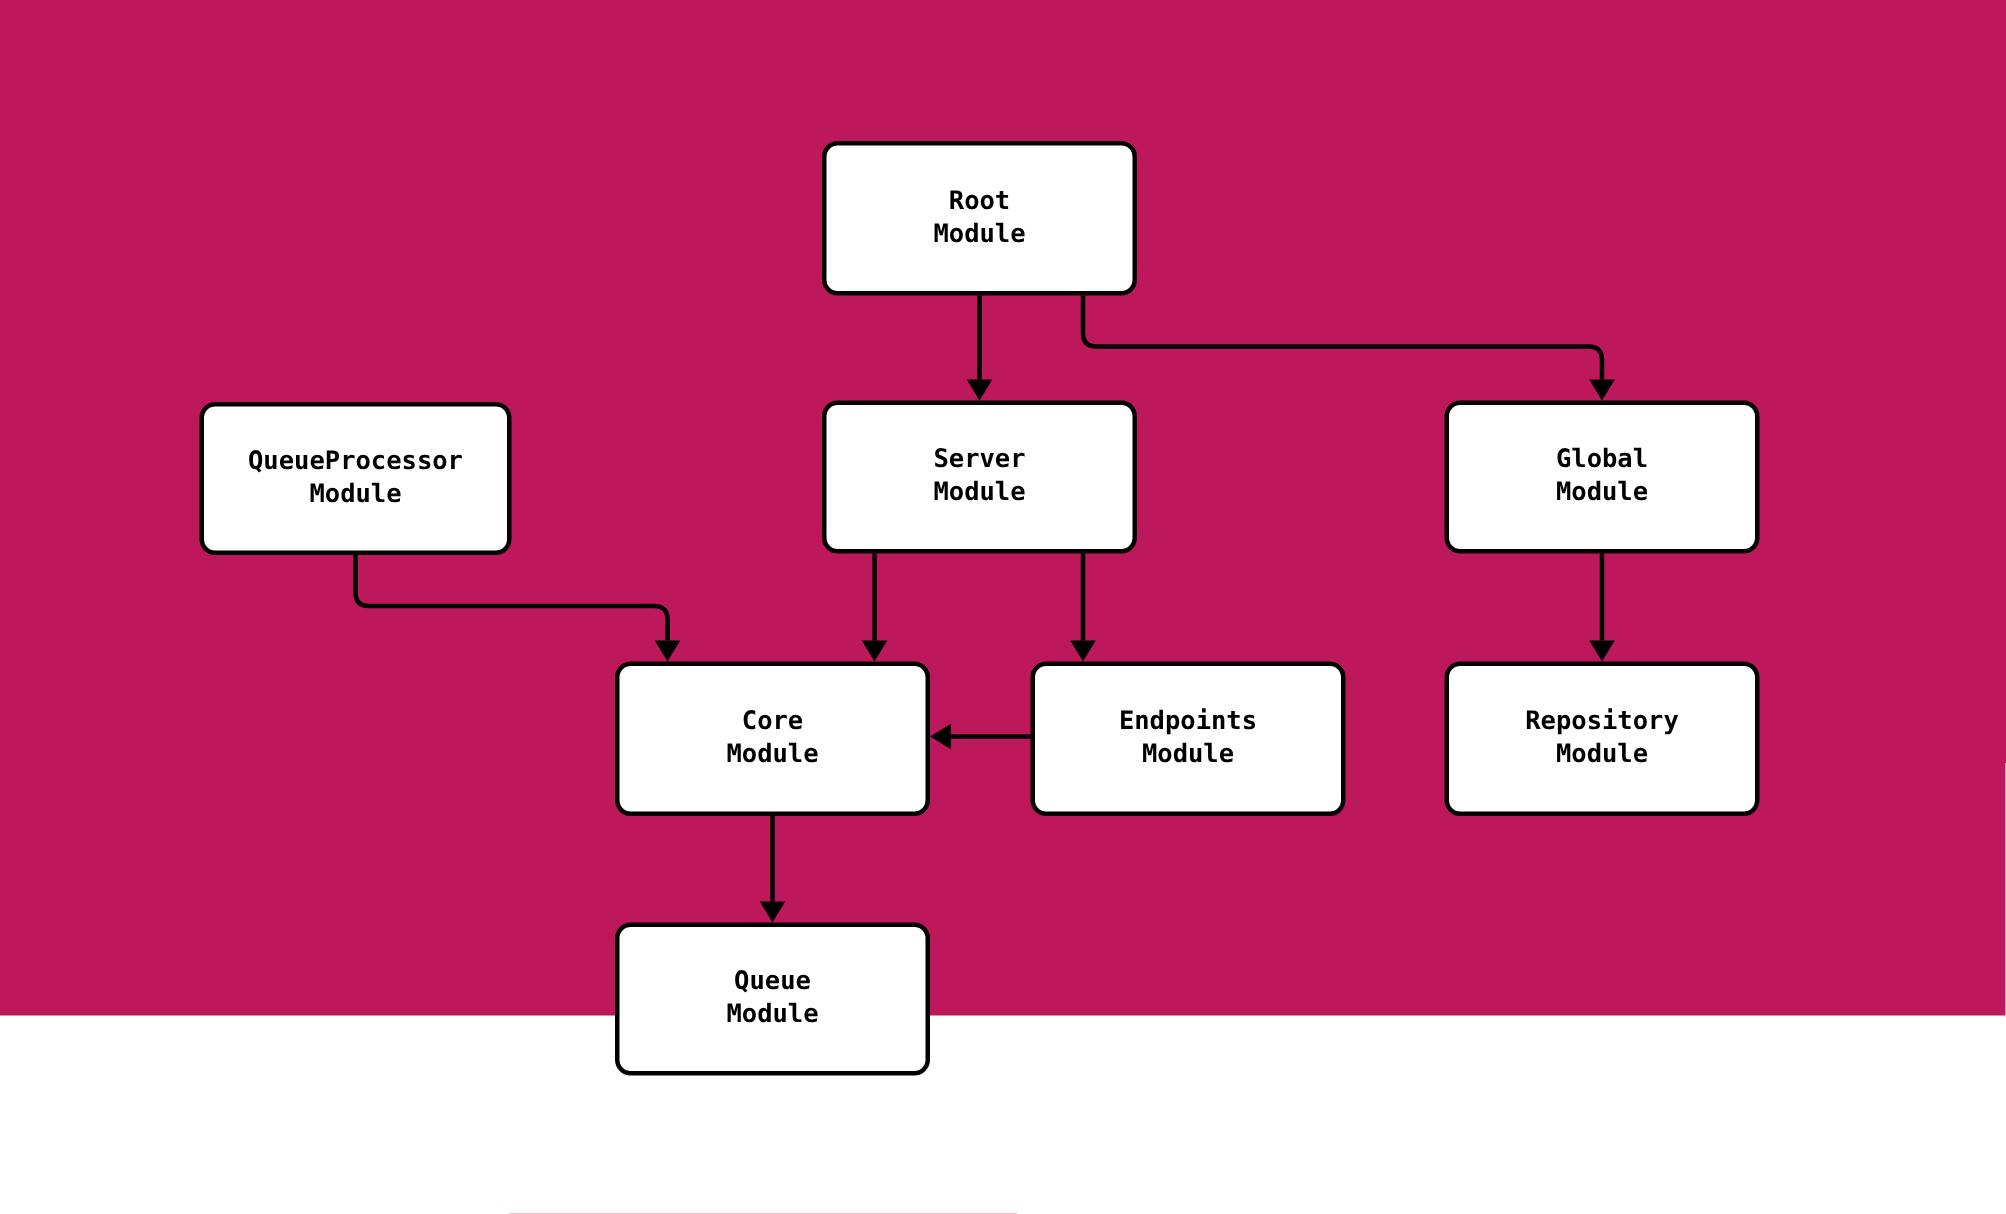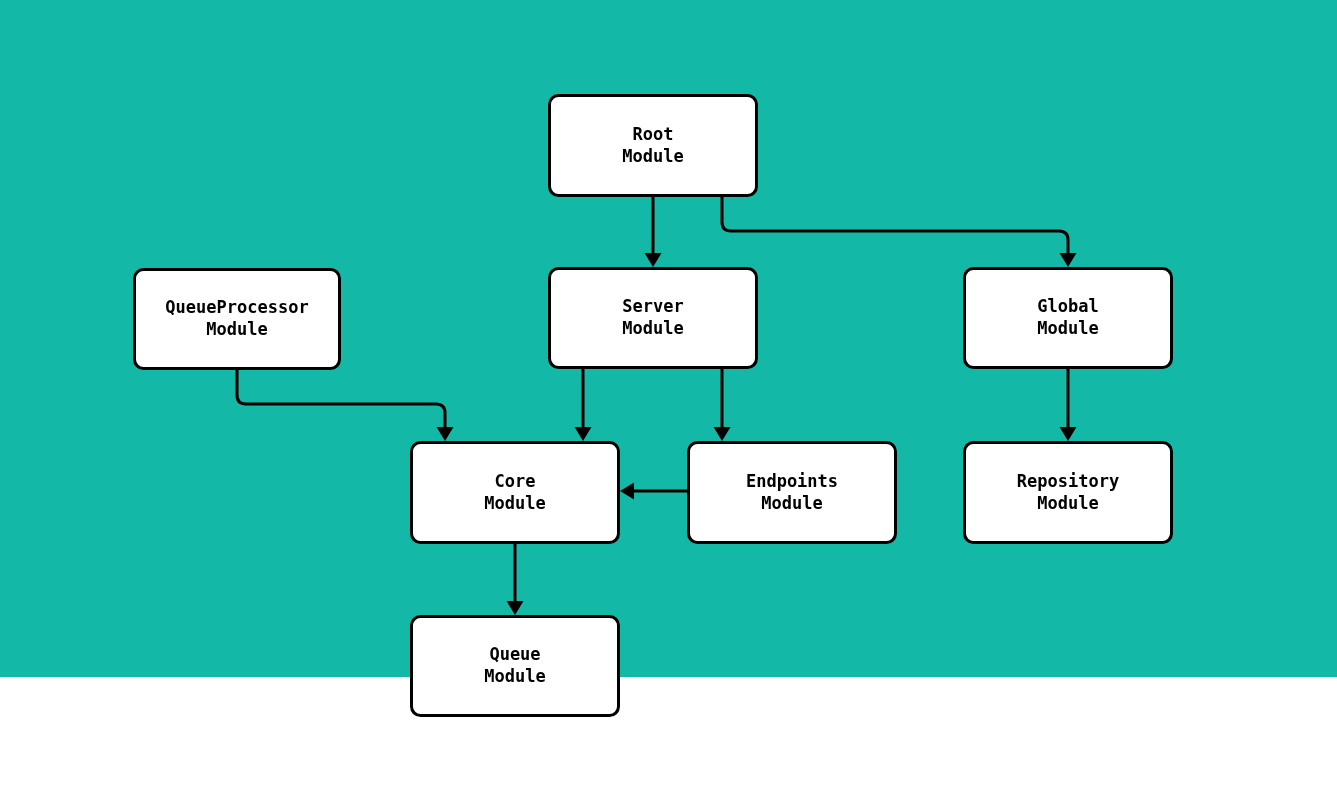--- a/index.html
+++ b/index.html
@@ -10,21 +10,21 @@
   body {
     width: 1337px;
     height: 809px;
     font-family: "DejaVu Sans Mono", "Liberation Mono", monospace;
     overflow: hidden;
   }
   #diagram-root {
     position: relative;
     width: 1337px;
     height: 677px;
-    background: #14b8a6;
+    background: #be185d;
   }
   svg#diagram-svg {
     position: absolute;
     top: 0;
     left: 0;
     width: 1337px;
     height: 809px;
     display: block;
   }
   .node-box {

